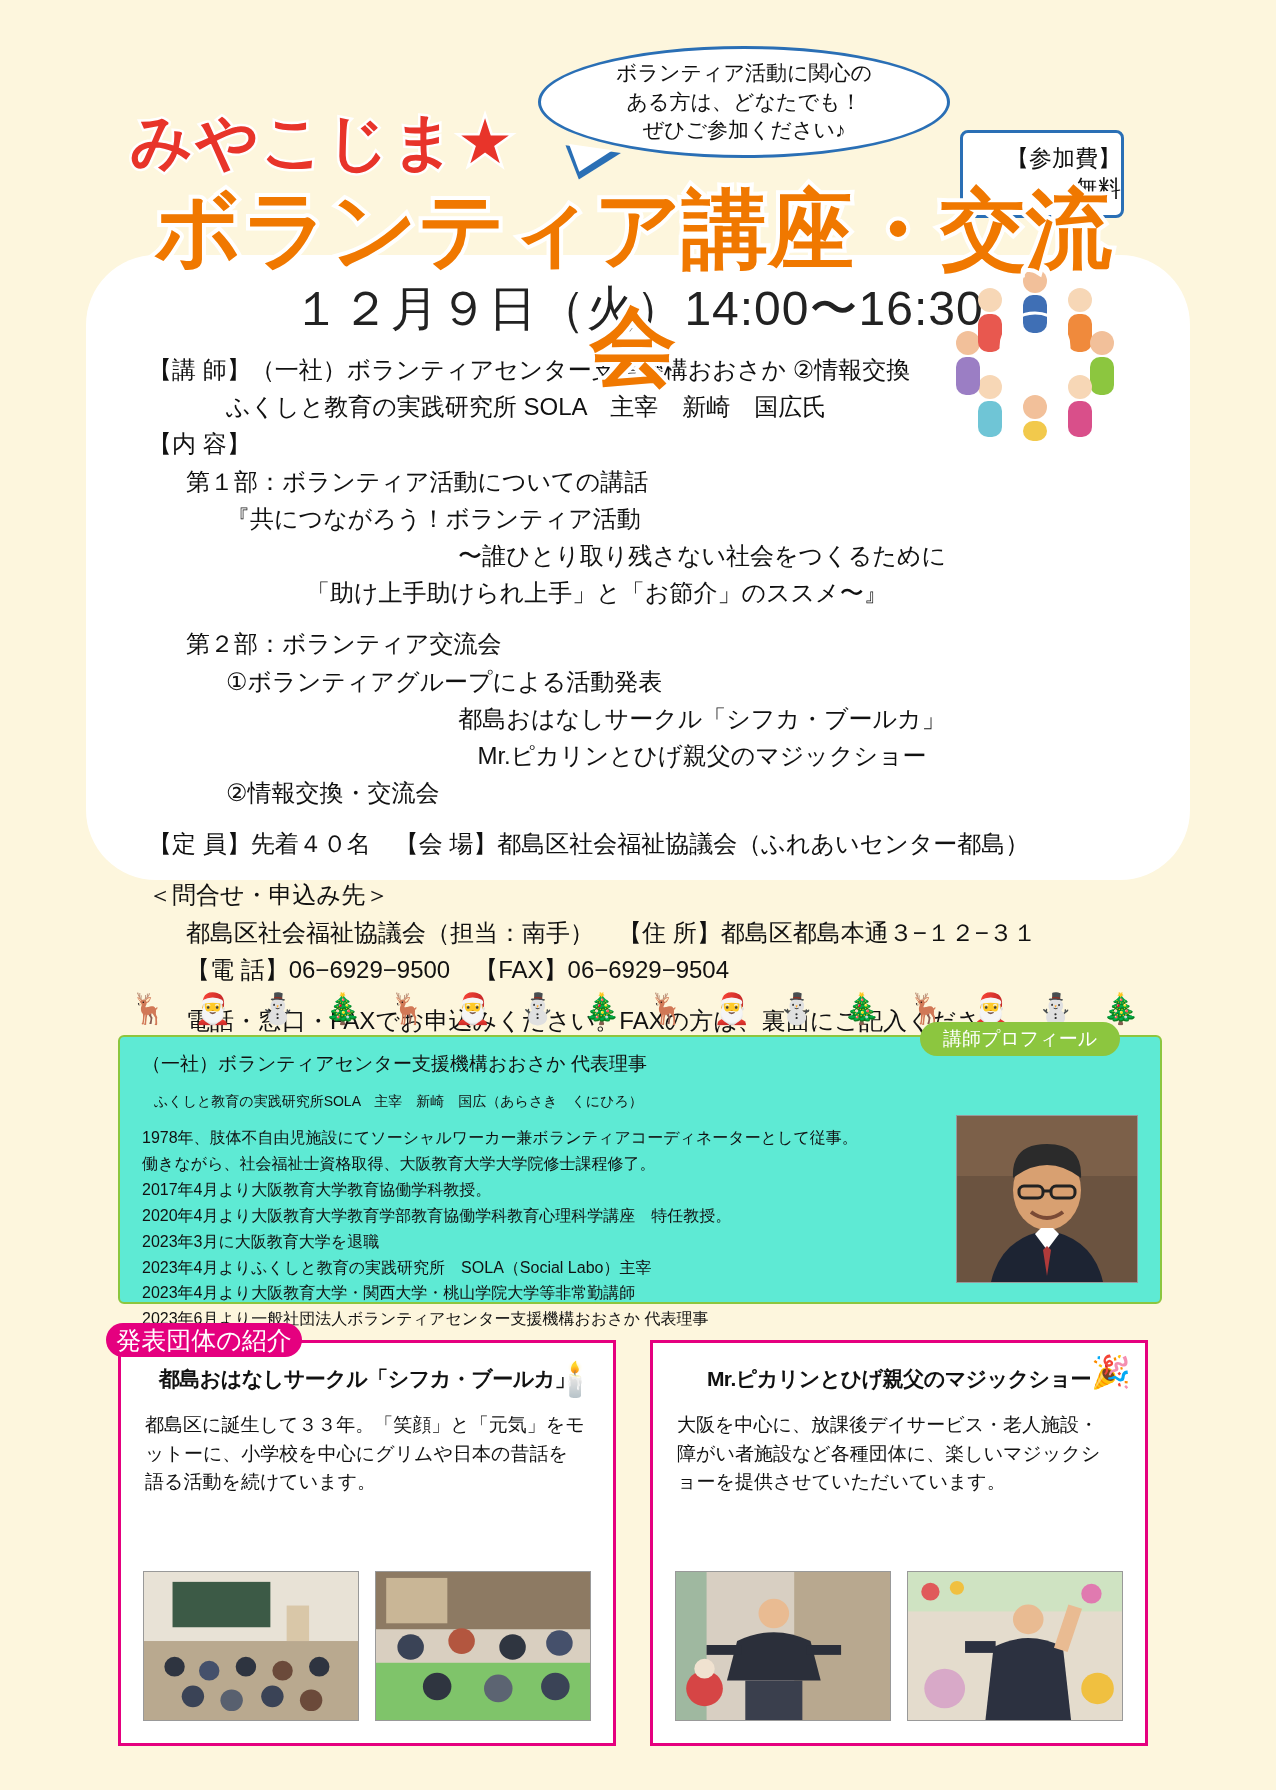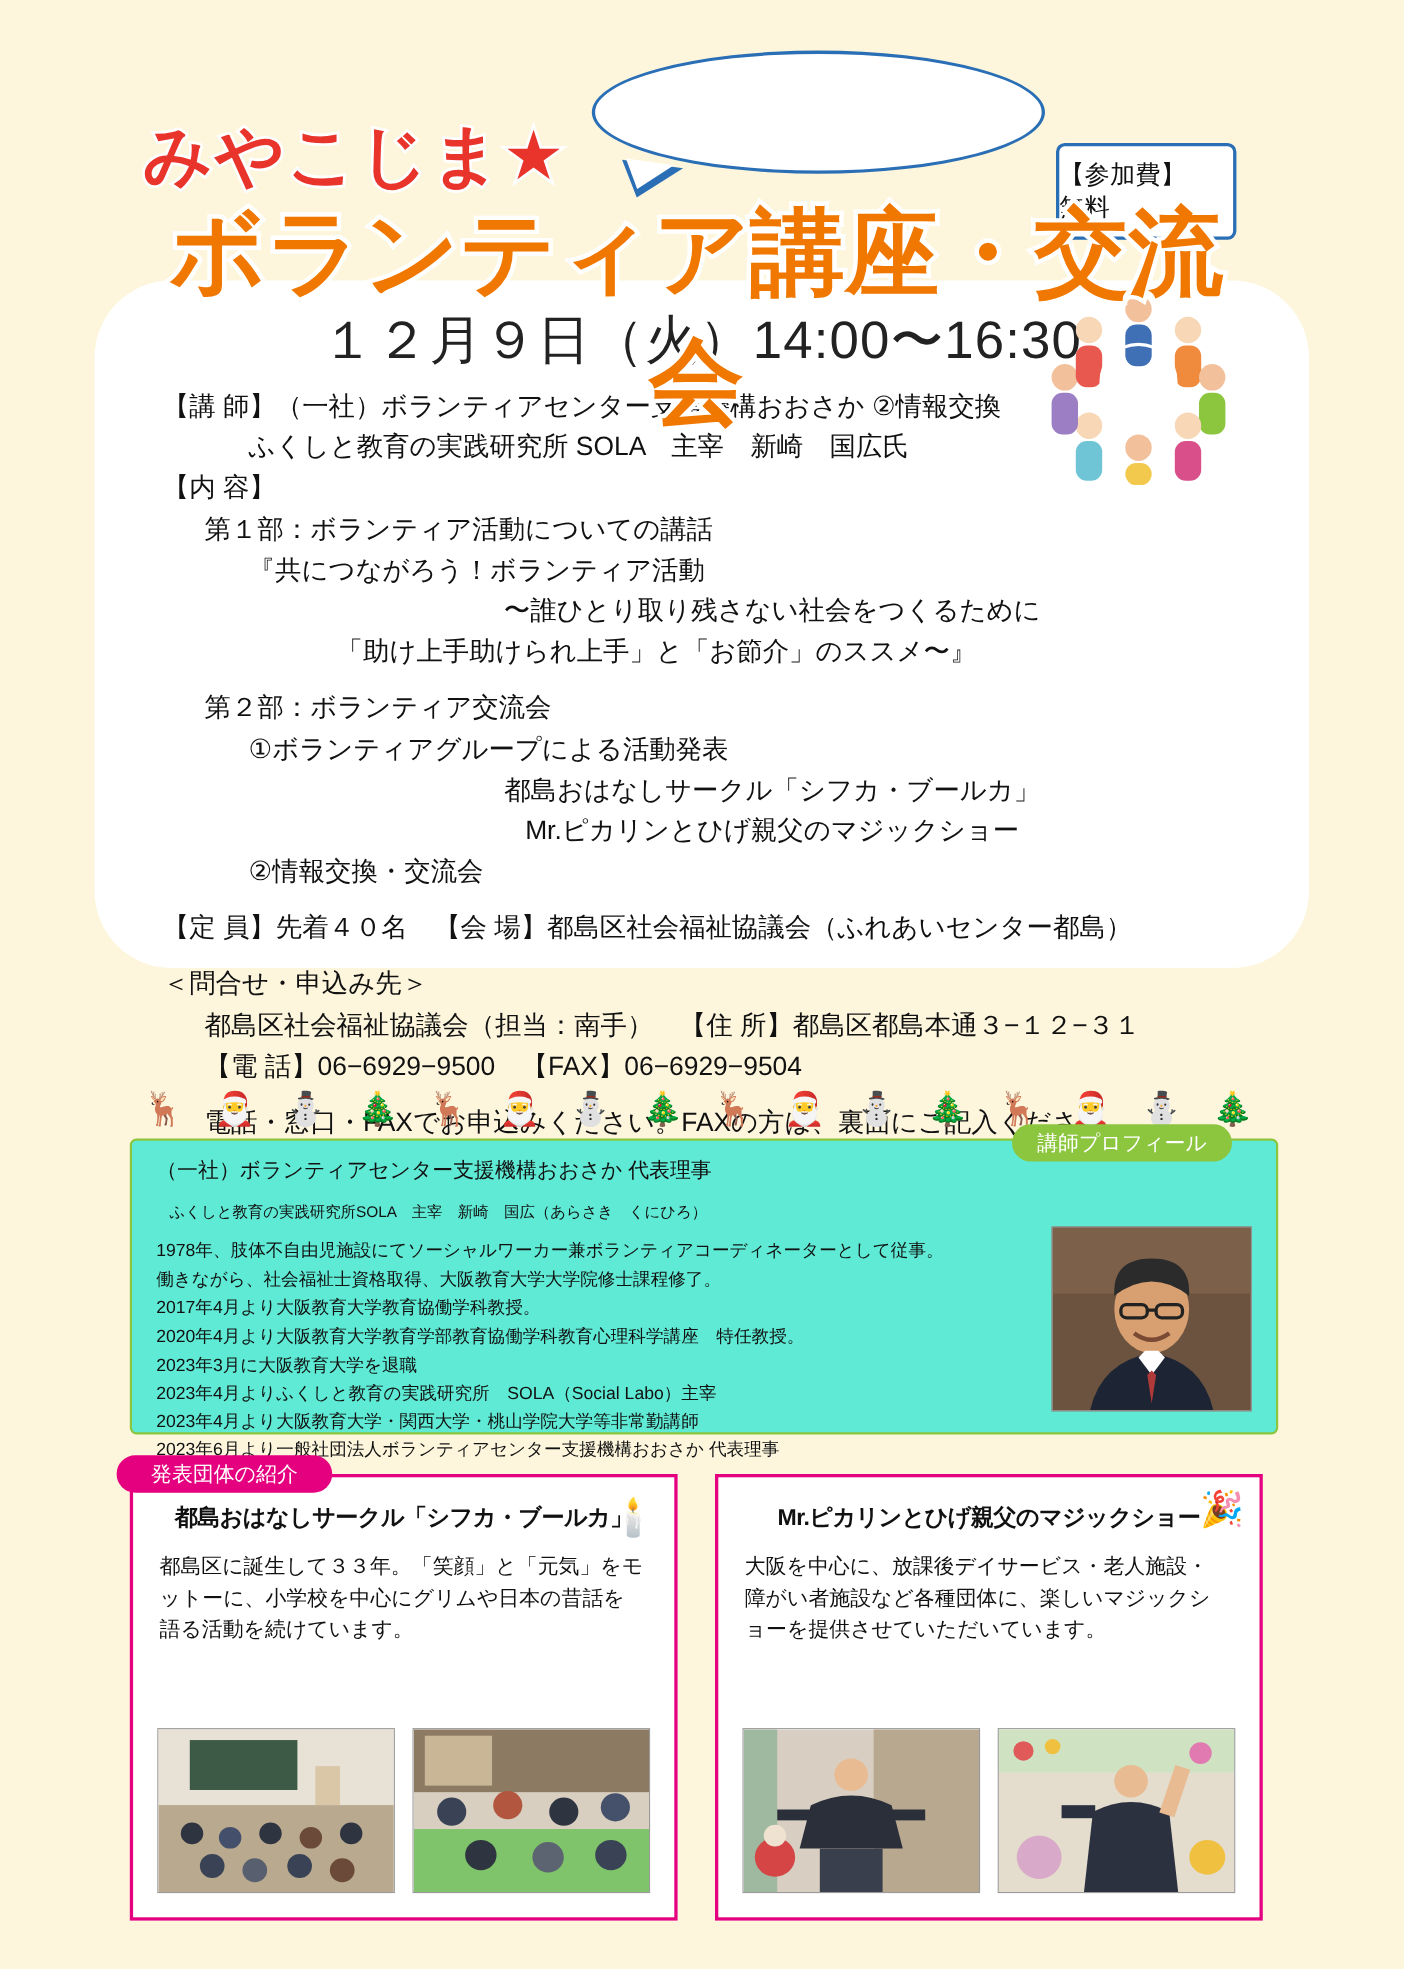--- a/index.html
+++ b/index.html
@@ -54,21 +54,21 @@
     font-size:24px;color:#111;line-height:1.55;
   }
   .ind1{padding-left:38px;}
   .ind2{padding-left:78px;}
   .ind3{padding-left:118px;text-align:center;}
   .ind4{padding-left:158px;}
   .spacer{height:14px;}
   .fee-box{
     position:absolute;left:960px;top:130px;width:158px;height:82px;
     border:3px solid #2a6fb5;border-radius:8px;background:#fff;
-    display:flex;flex-direction:column;align-items:flex-start;justify-content:center;
+    display:flex;flex-direction:column;align-items:flex-end;justify-content:center;
     font-size:23px;color:#111;line-height:1.3;z-index:4;
   }
   
   .people{
     position:absolute;left:930px;top:255px;width:210px;height:190px;z-index:4;
   }
   
   .xmas{
     position:absolute;left:130px;top:985px;width:1010px;height:46px;
     display:flex;justify-content:space-between;align-items:center;z-index:3;
@@ -90,21 +90,21 @@
     position:absolute;left:22px;top:88px;width:720px;
     font-size:16px;color:#111;line-height:1.62;
   }
   .profile-photo{
     position:absolute;right:22px;top:78px;width:180px;height:166px;
     border:1px solid #999;background:#7d6450;overflow:hidden;
   }
   
   .groups-tag{
     position:absolute;left:106px;top:1323px;width:196px;height:34px;
-    background:#e5007f;border-radius:17px;color:#fff;font-size:19px;
+    background:#e5007f;border-radius:17px;color:#fff;font-size:25px;
     display:flex;align-items:center;justify-content:center;z-index:6;
   }
   .gbox{
     position:absolute;top:1340px;width:492px;height:400px;
     background:#ffffff;border:3px solid #e5007f;z-index:3;
   }
   .gbox.left{left:118px;}
   .gbox.right{left:650px;}
   .gtitle{
     position:absolute;left:0;top:22px;width:100%;text-align:center;
@@ -119,20 +119,25 @@
     display:flex;gap:16px;
   }
   .ph{flex:1;border:1px solid #999;overflow:hidden;position:relative;}
   .candle{position:absolute;right:16px;top:16px;font-size:34px;}
   .popper{position:absolute;right:14px;top:10px;font-size:32px;}
 </style>
 </head>
 <body>
 
 <div class="speech-bubble">
+  <div>
+    <div>ボランティア活動に関心の</div>
+    <div>ある方は、どなたでも！</div>
+    <div>ぜひご参加ください♪</div>
+  </div>
   <div class="tail"></div>
   <div class="tail-in"></div>
 </div>
 
 <div class="title-1">みやこじま★</div>
 <div class="title-2">ボランティア講座・交流会</div>
 
 <div class="panel">
   <div class="date-line">１２月９日（火）14:00〜16:30</div>
 

